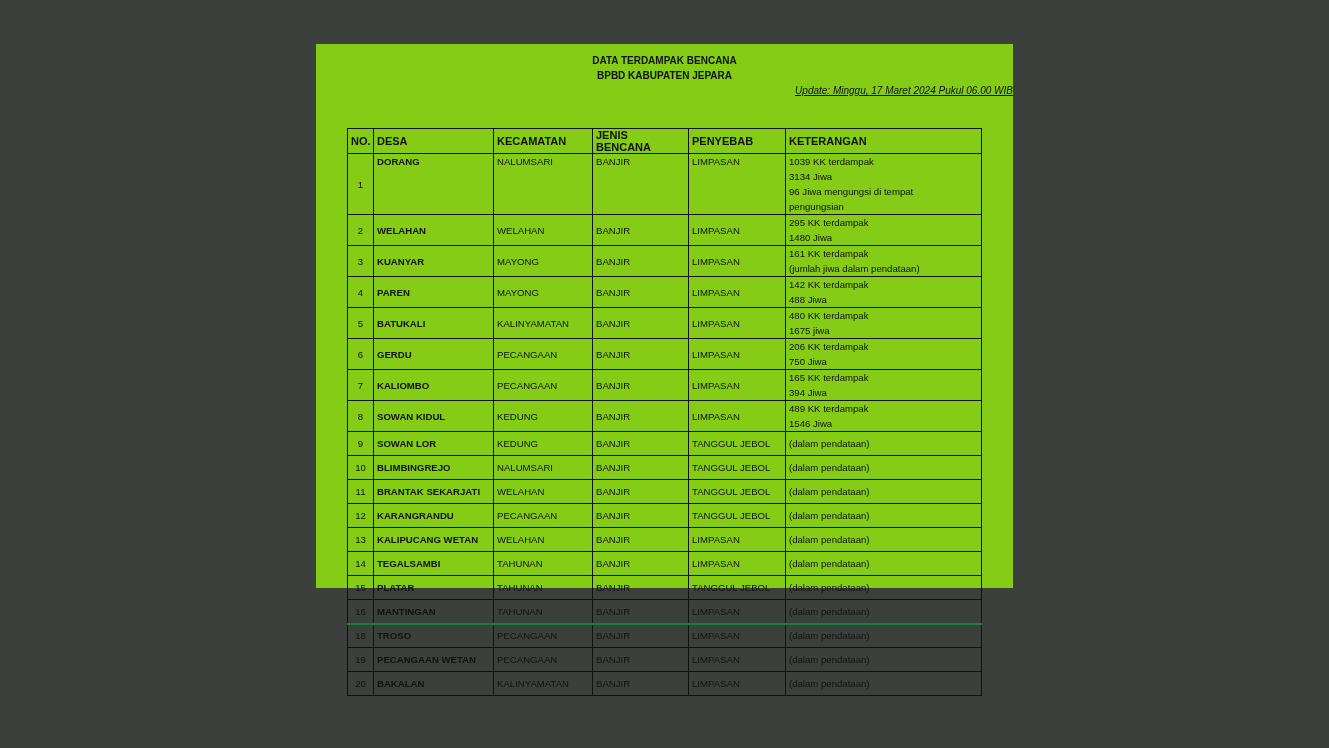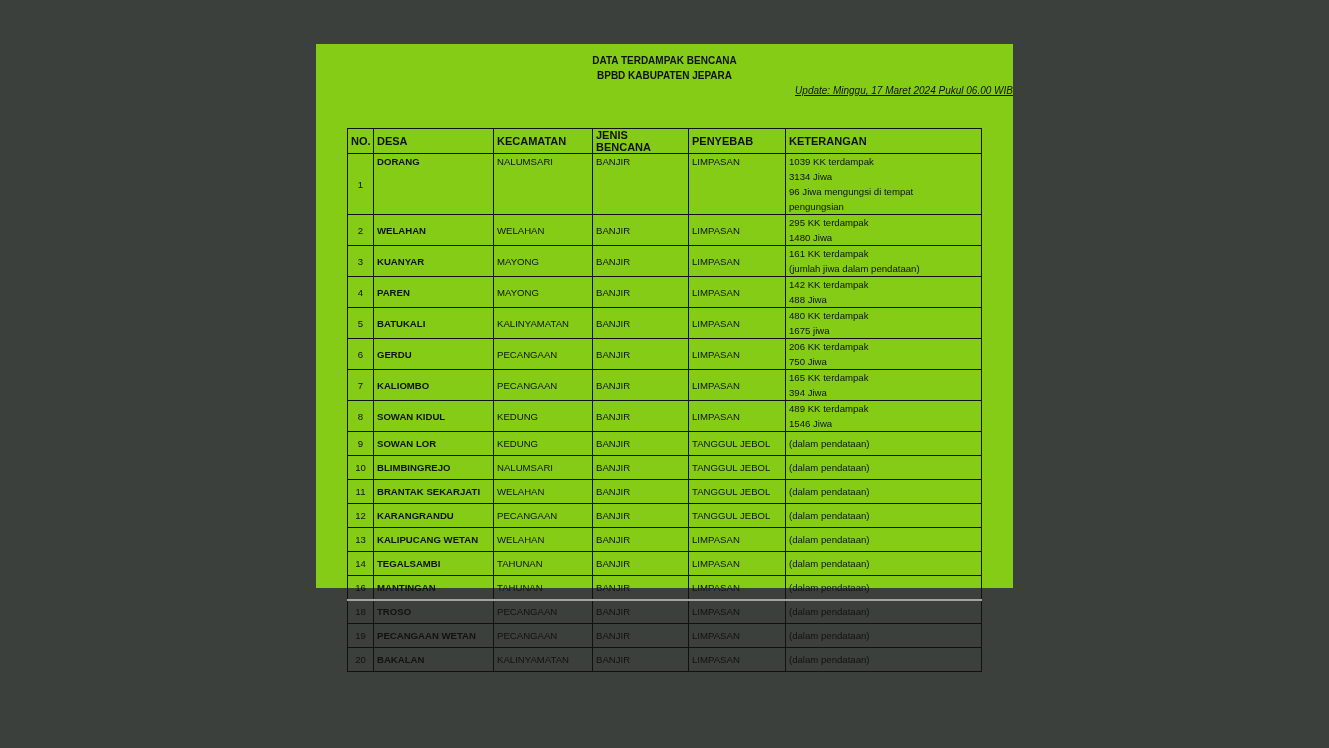--- a/index.html
+++ b/index.html
@@ -24,21 +24,21 @@
     font-size: 9.6px; color: #111; table-layout: fixed;
   }
   th, td { border: 1px solid #111; padding: 0 3px; vertical-align: middle; }
   th { height: 20px; font-weight: bold; text-align: left; font-size: 11px; }
   td.no { text-align: center; }
   td.desa { font-weight: bold; }
   td.top { vertical-align: top; padding-top: 2px; }
   tr.r { height: 24px; }
   tr.r2 { height: 30px; }
   tr.r1 { height: 61px; }
-  tr.thick td { border-top: 2px solid #a3a3a3; }
+  tr.thick td { border-top: 2px solid #15803d; }
   .ket-line { display: block; line-height: 15px; }
   col.c-no { width: 26px; }
   col.c-desa { width: 120px; }
   col.c-kec { width: 99px; }
   col.c-jen { width: 96px; }
   col.c-pen { width: 97px; }
   col.c-ket { width: 196px; }
   .footer {
     position: absolute; left: 476px; top: 717px; font-size: 10px; font-weight: bold; color: #111;
   }
@@ -215,20 +215,30 @@
           <td class="no">14</td>
           <td class="desa">TEGALSAMBI</td>
           <td>TAHUNAN</td>
           <td>BANJIR</td>
           <td>LIMPASAN</td>
           <td>
             <span class="ket-line">(dalam pendataan)</span>
           </td>
         </tr>
         <tr class="r">
+          <td class="no">15</td>
+          <td class="desa">PLATAR</td>
+          <td>TAHUNAN</td>
+          <td>BANJIR</td>
+          <td>TANGGUL JEBOL</td>
+          <td>
+            <span class="ket-line">(dalam pendataan)</span>
+          </td>
+        </tr>
+        <tr class="r">
           <td class="no">16</td>
           <td class="desa">MANTINGAN</td>
           <td>TAHUNAN</td>
           <td>BANJIR</td>
           <td>LIMPASAN</td>
           <td>
             <span class="ket-line">(dalam pendataan)</span>
           </td>
         </tr>
         <tr class="r thick">

